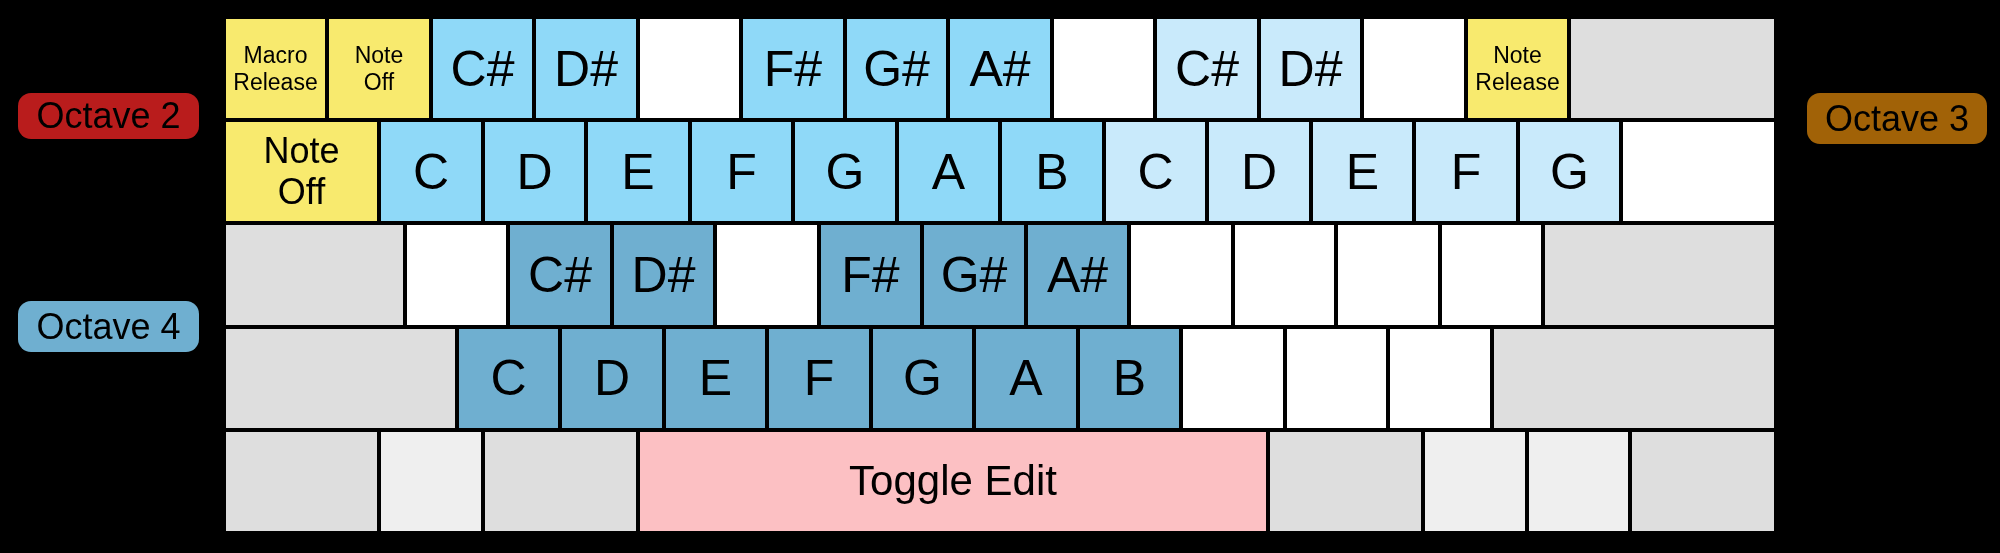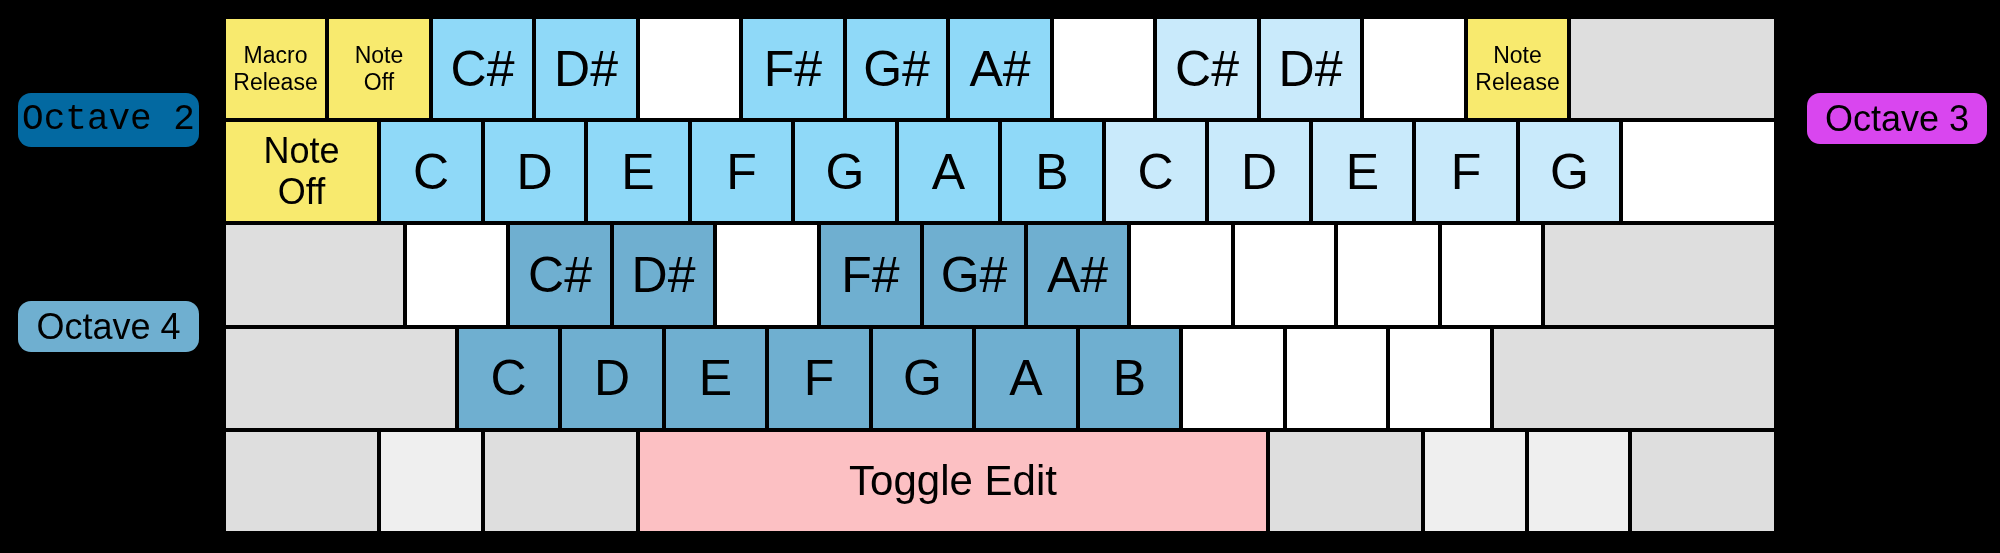--- a/index.html
+++ b/index.html
@@ -224,16 +224,16 @@
       <div class="cell sz-lg" style="left: 1423px; top: 429.8px; width: 104px; height: 103.2px; background: rgb(239, 239, 239);">
         <span class="cell-label"></span>
       </div>
       <div class="cell sz-lg" style="left: 1527px; top: 429.8px; width: 103px; height: 103.2px; background: rgb(239, 239, 239);">
         <span class="cell-label"></span>
       </div>
       <div class="cell sz-lg" style="left: 1630px; top: 429.8px; width: 146px; height: 103.2px; background: rgb(222, 222, 222);">
         <span class="cell-label"></span>
       </div>
     </div>
-  <div class="octave-label" style="left: 18px; top: 93px; width: 181px; height: 54px; background: #0369a1; font-family: Liberation Mono, monospace;">Octave 2</div>
+  <div class="octave-label" style="left: 18px; top: 93px; width: 181px; height: 46px; background: #b91c1c;">Octave 2</div>
   <div class="octave-label" style="left: 18px; top: 301px; width: 181px; height: 51px; background: rgb(111, 175, 208);">Octave 4</div>
-  <div class="octave-label" style="left: 1807px; top: 93px; width: 180px; height: 51px; background: #d946ef;">Octave 3</div>
+  <div class="octave-label" style="left: 1807px; top: 93px; width: 180px; height: 51px; background: #a16207;">Octave 3</div>
 </div>
 
 </body></html>

